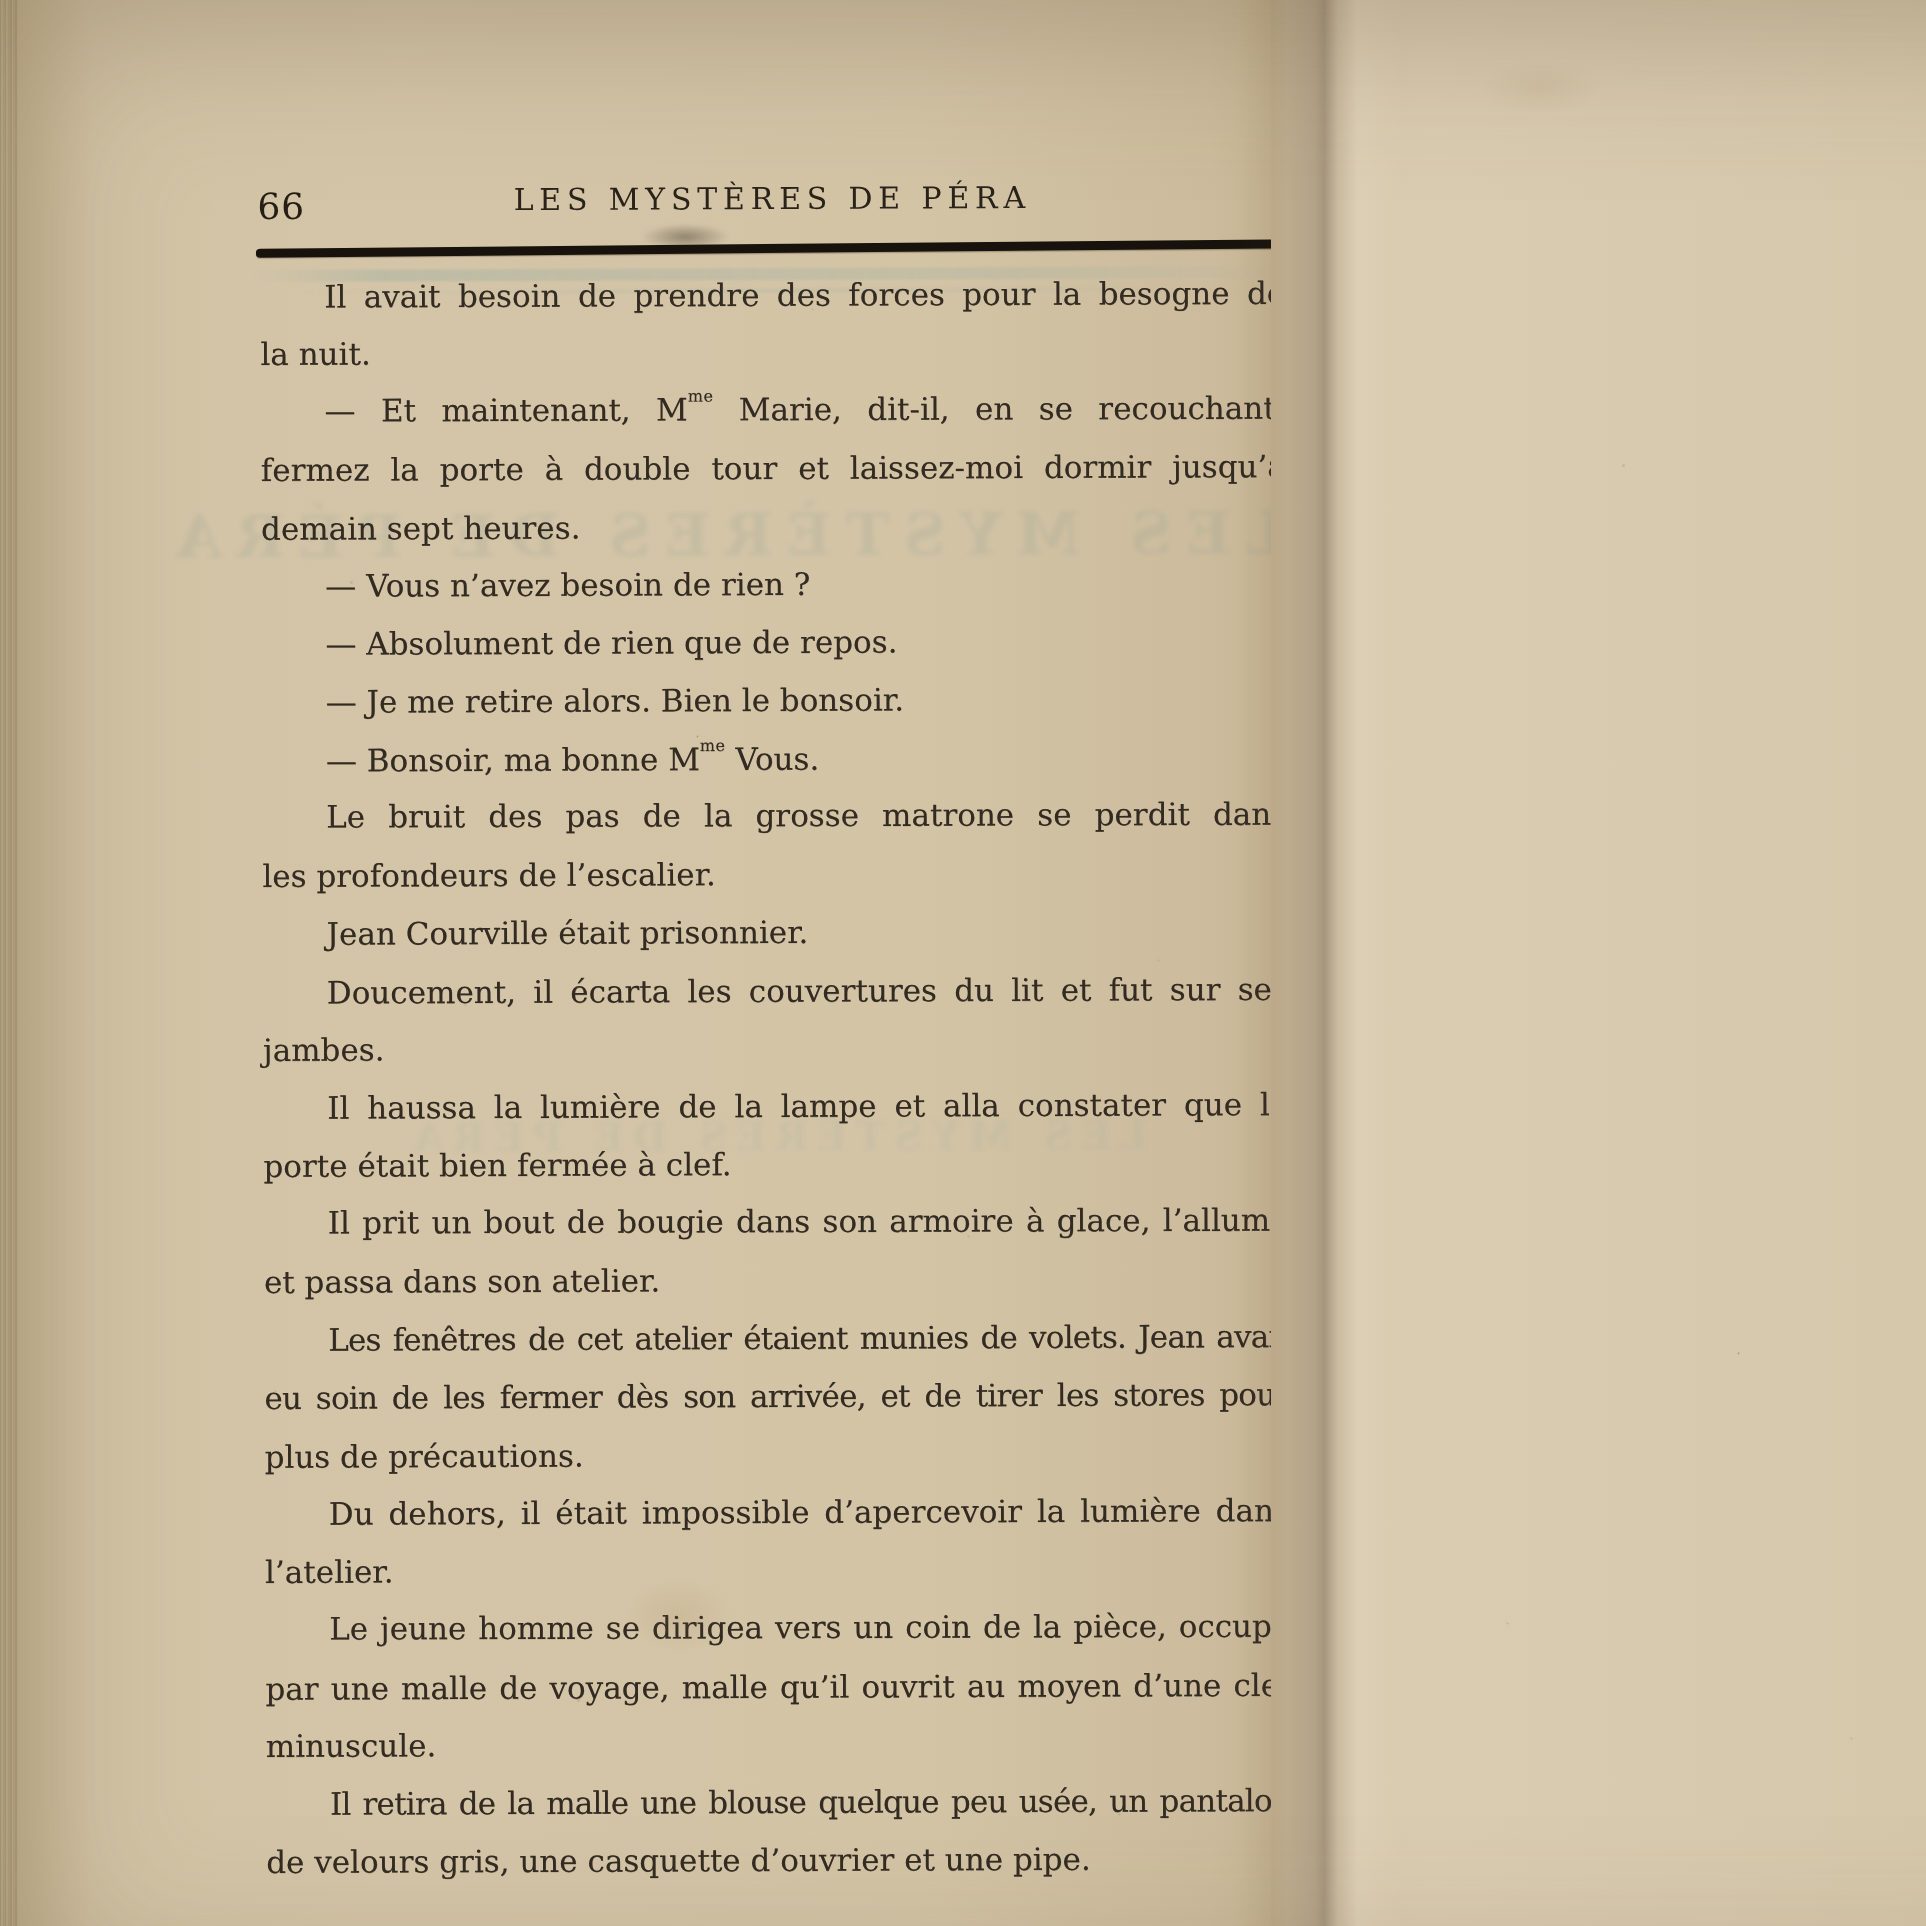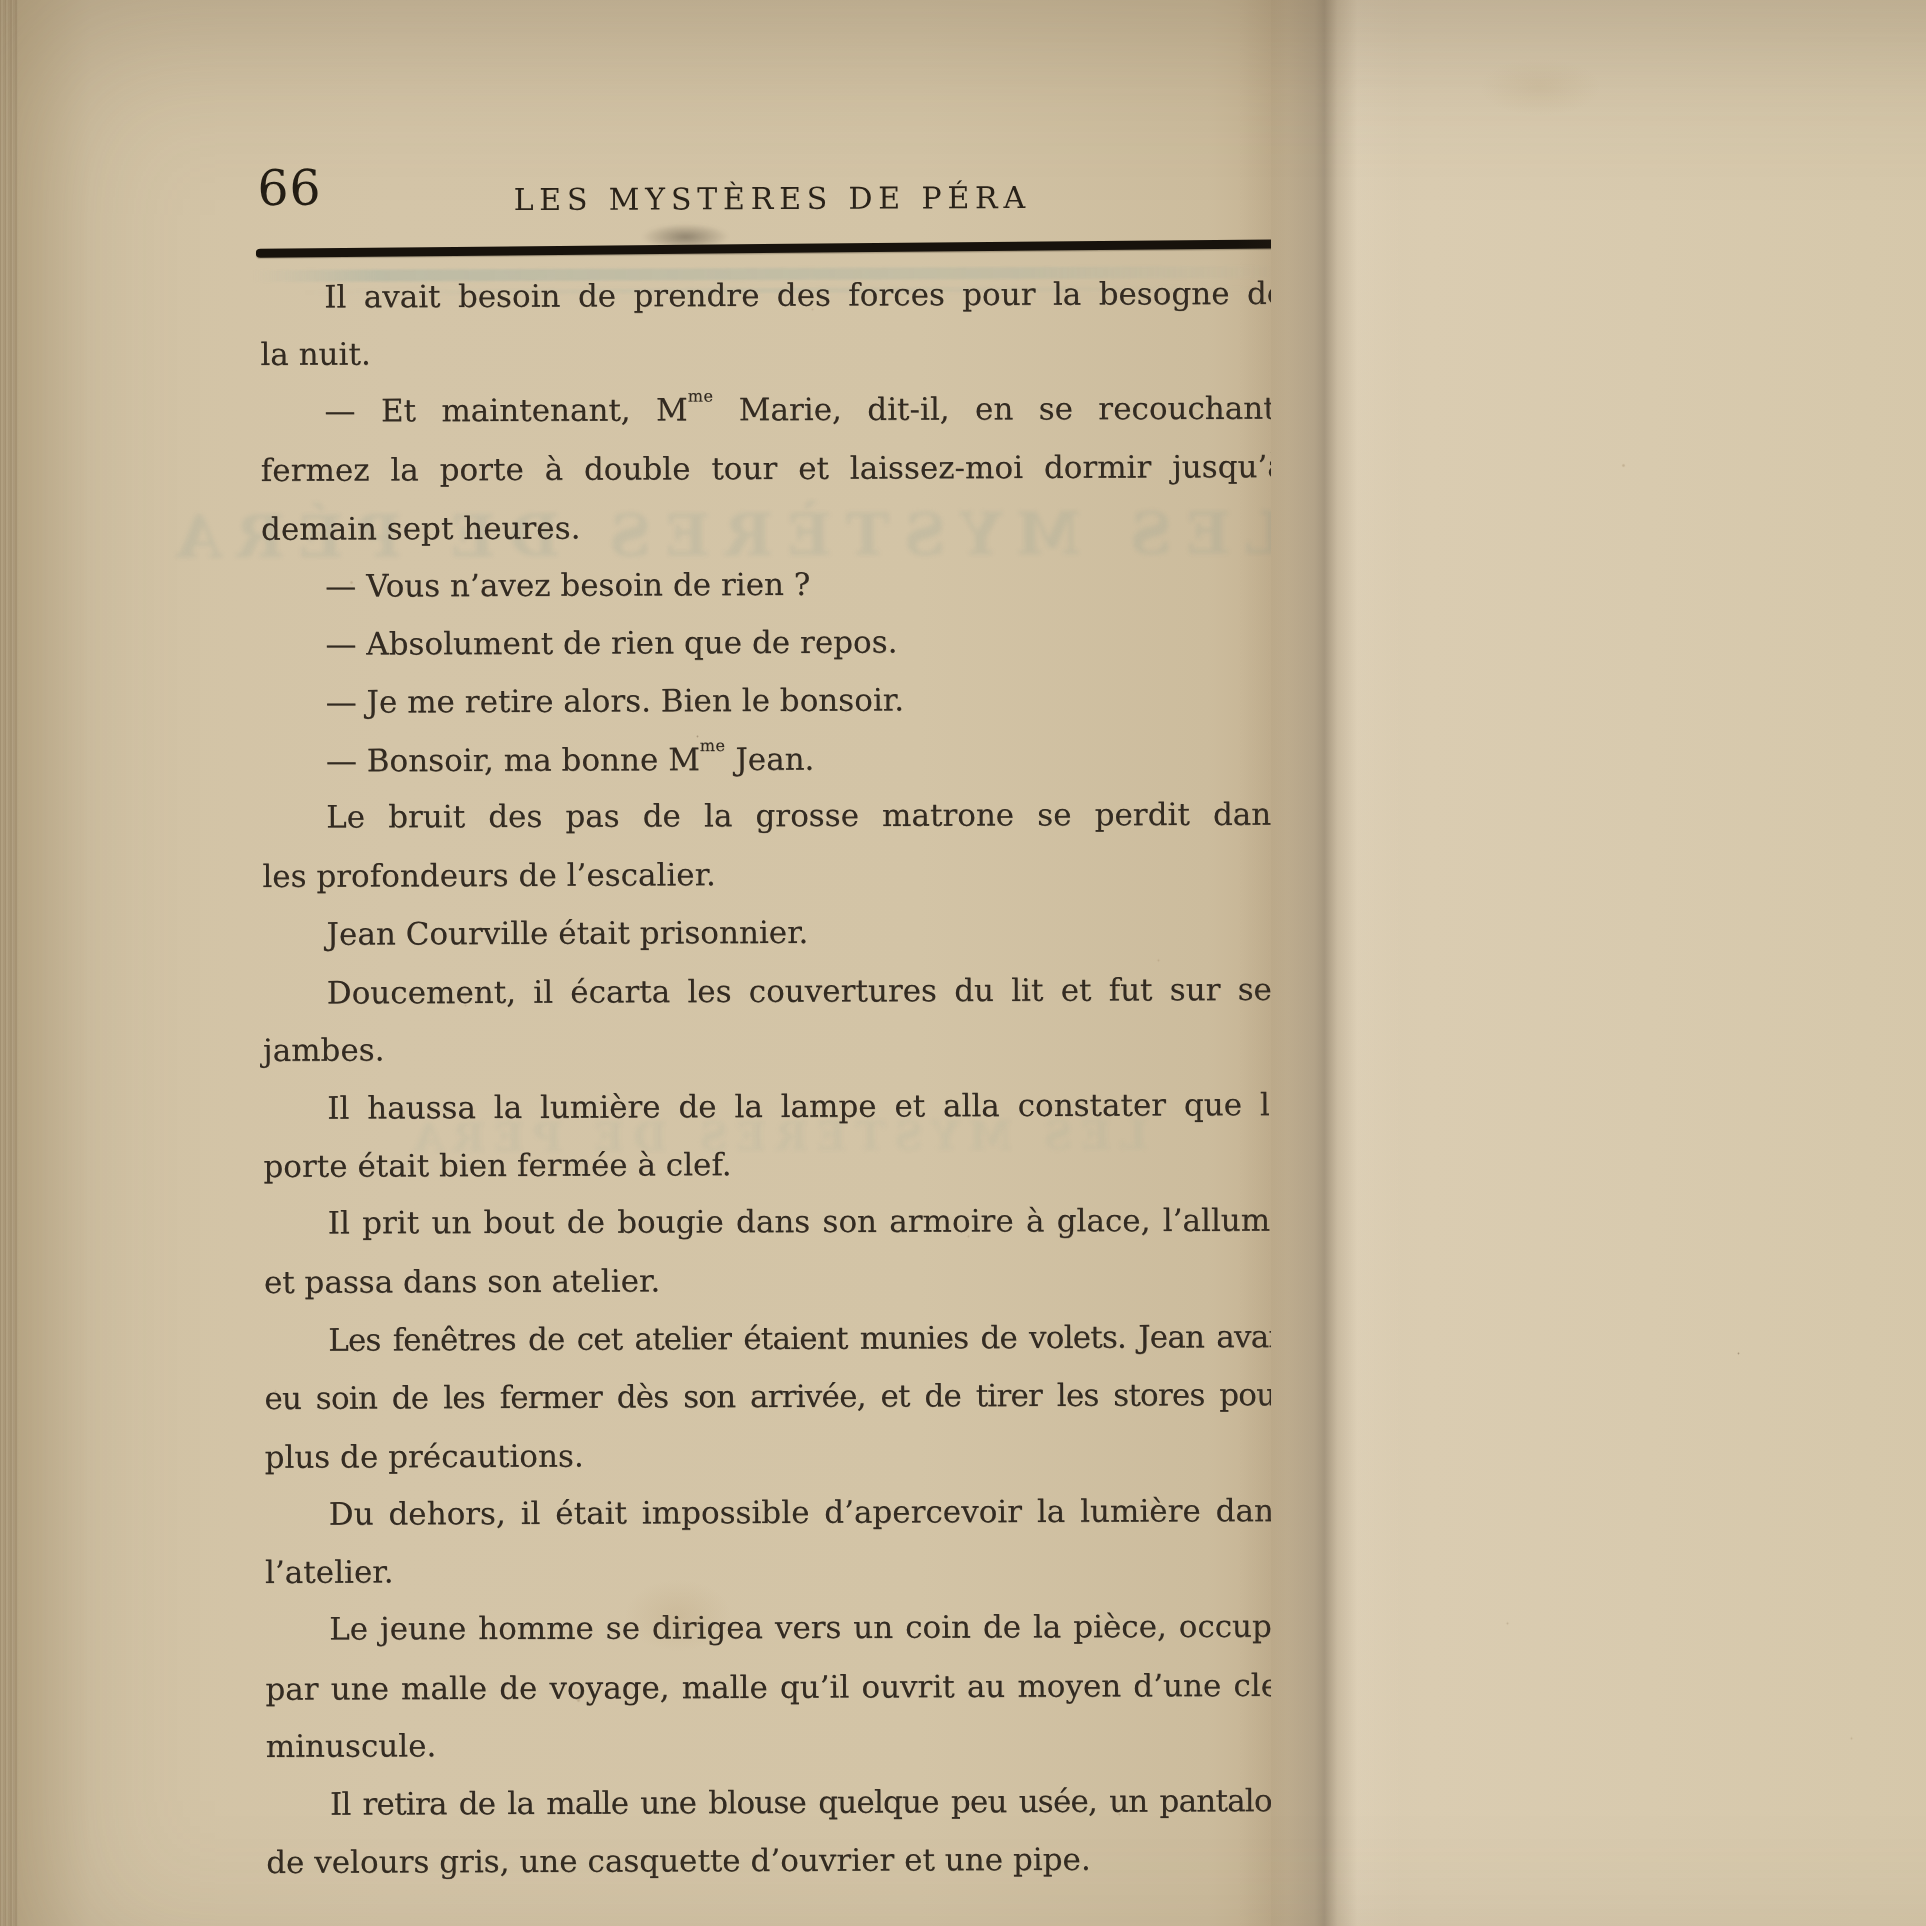--- a/index.html
+++ b/index.html
@@ -33,21 +33,21 @@
       rgba(58,43,26,.30) 52%,
       rgba(92,72,46,.12) 60%,
       rgba(255,246,226,.10) 72%,
       rgba(92,72,46,0) 100%);
   }
   
   .content{position:absolute;top:0;height:100%;}
   .contentL{left:243px;width:1025px;transform:rotate(-0.22deg);transform-origin:50% 0;}
   
   .pagenum{
-    position:absolute;top:162px;font-size:49px;line-height:1;
+    position:absolute;top:187px;font-size:36px;line-height:1;
     color:#241e15;letter-spacing:0.8px;
   }
   .pnL{left:-2.3px;}
   .runtitle{
     position:absolute;top:184px;left:0;right:0;text-align:center;
     font-size:30px;line-height:1;letter-spacing:5.8px;color:#2a231a;
     white-space:nowrap;
   }
   .rule{
     position:absolute;height:8.9px;background:#17120c;
@@ -136,21 +136,21 @@
       <div class="ghost ghostL2">LES MYSTÈRES DE PÉRA</div>
       <div class="bodytext bodyL">
         <div class="ln ind">Il avait besoin de prendre des forces pour la besogne de</div>
         <div class="ln end">la nuit.</div>
         <div class="ln ind"><span>— Et maintenant, M</span><sup class="s">me</sup><span> Marie, dit-il, en se recouchant,</span></div>
         <div class="ln">fermez la porte à double tour et laissez-moi dormir jusqu’à</div>
         <div class="ln end">demain sept heures.</div>
         <div class="ln ind end">— Vous n’avez besoin de rien ?</div>
         <div class="ln ind end">— Absolument de rien que de repos.</div>
         <div class="ln ind end">— Je me retire alors. Bien le bonsoir.</div>
-        <div class="ln ind end"><span>— Bonsoir, ma bonne M</span><sup class="s">me</sup><span> Jean.</span></div>
+        <div class="ln ind end"><span>— Bonsoir, ma bonne M</span><sup class="s">me</sup><span> Vous.</span></div>
         <div class="ln ind">Le bruit des pas de la grosse matrone se perdit dans</div>
         <div class="ln end">les profondeurs de l’escalier.</div>
         <div class="ln ind end">Jean Courville était prisonnier.</div>
         <div class="ln ind">Doucement, il écarta les couvertures du lit et fut sur ses</div>
         <div class="ln end">jambes.</div>
         <div class="ln ind">Il haussa la lumière de la lampe et alla constater que la</div>
         <div class="ln end">porte était bien fermée à clef.</div>
         <div class="ln ind">Il prit un bout de bougie dans son armoire à glace, l’alluma</div>
         <div class="ln end">et passa dans son atelier.</div>
         <div class="ln ind cram">Les fenêtres de cet atelier étaient munies de volets. Jean avait</div>

